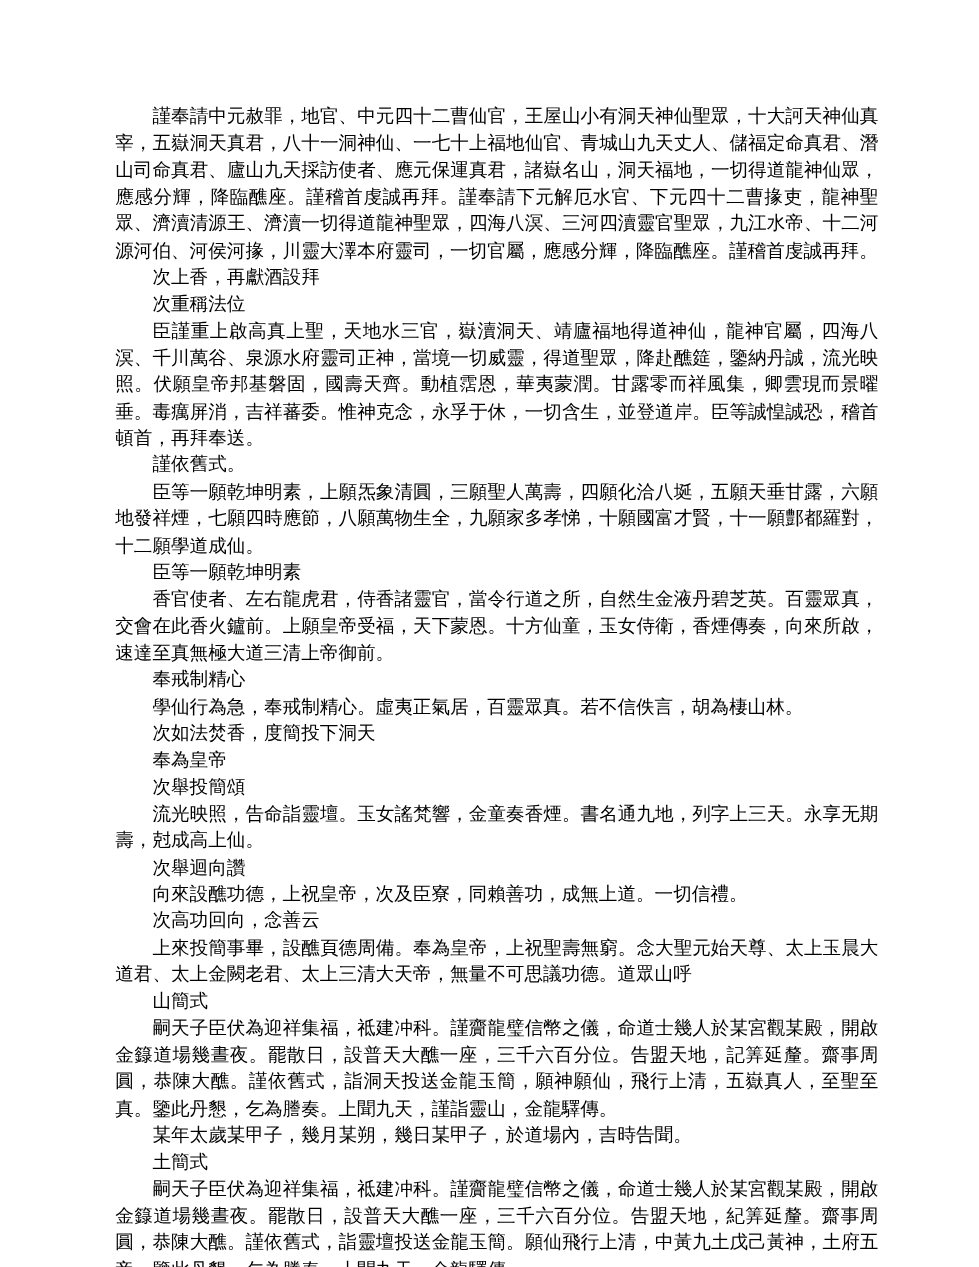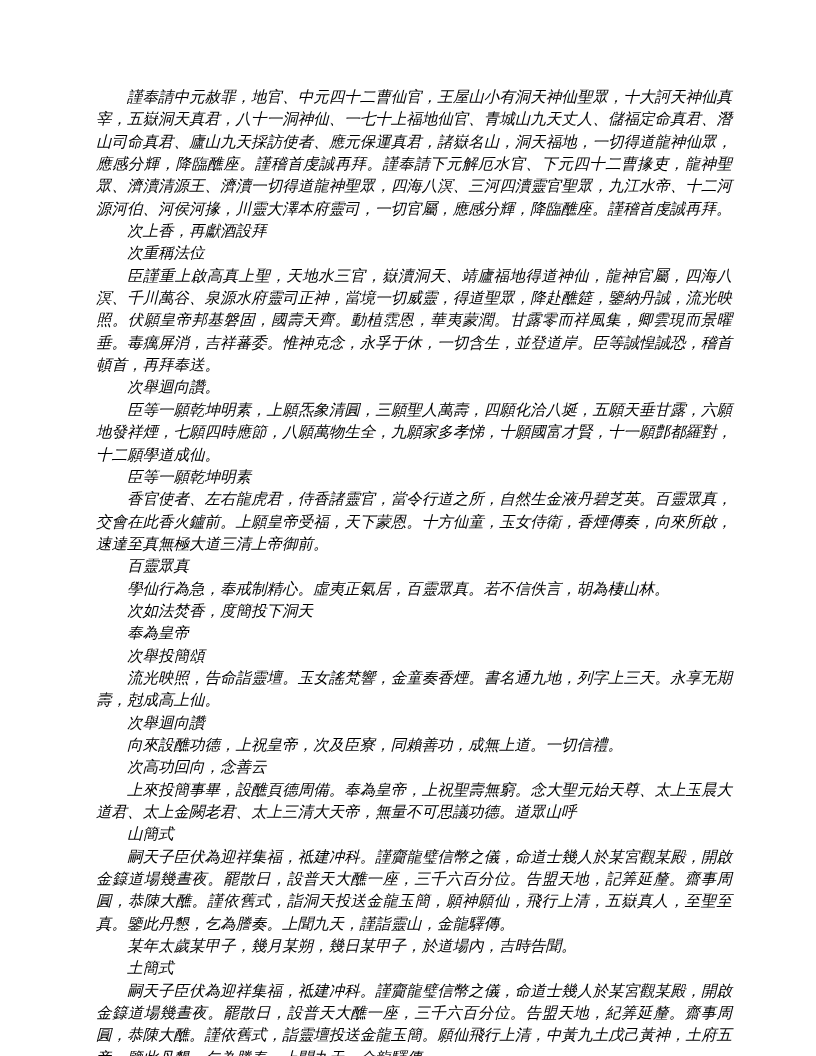--- a/index.html
+++ b/index.html
@@ -8,21 +8,20 @@
     background: #e8e8e8;
   }
   .page {
     position: relative;
     width: 816px;
     height: 1056px;
     margin: 0 auto;
     background: #ffffff;
     overflow: hidden;
     box-sizing: border-box;
-    font-style: italic;
   }
   .content {
     position: absolute;
     left: 96px;
     top: 86px;
     width: 636px;
     color: #000000;
     font-family: "DejaVu Serif", "Liberation Serif", serif;
     font-size: 15.5px;
     line-height: 22.35px;
@@ -41,25 +40,25 @@
 </head>
 <body>
 
 <div class="page">
   <div class="content" id="doc-content">
 
   <p>謹奉請中元赦罪，地官、中元四十二曹仙官，王屋山小有洞天神仙聖眾，十大訶天神仙真宰，五嶽洞天真君，八十一洞神仙、一七十上福地仙官、青城山九天丈人、儲福定命真君、潛山司命真君、廬山九天採訪使者、應元保運真君，諸嶽名山，洞天福地，一切得道龍神仙眾，應感分輝，降臨醮座。謹稽首虔誠再拜。謹奉請下元解厄水官、下元四十二曹掾吏，龍神聖眾、濟瀆清源王、濟瀆一切得道龍神聖眾，四海八溟、三河四瀆靈官聖眾，九江水帝、十二河源河伯、河侯河掾，川靈大澤本府靈司，一切官屬，應感分輝，降臨醮座。謹稽首虔誠再拜。</p>
       <p>次上香，再獻酒設拜</p>
       <p>次重稱法位</p>
       <p>臣謹重上啟高真上聖，天地水三官，嶽瀆洞天、靖廬福地得道神仙，龍神官屬，四海八溟、千川萬谷、泉源水府靈司正神，當境一切威靈，得道聖眾，降赴醮筵，鑒納丹誠，流光映照。伏願皇帝邦基磐固，國壽天齊。動植霑恩，華夷蒙潤。甘露零而祥風集，卿雲現而景曜垂。毒癘屏消，吉祥蕃委。惟神克念，永孚于休，一切含生，並登道岸。臣等誠惶誠恐，稽首頓首，再拜奉送。</p>
-      <p>次舉迴向讚。</p>
+      <p>謹依舊式。</p>
       <p>臣等一願乾坤明素，上願炁象清圓，三願聖人萬壽，四願化洽八埏，五願天垂甘露，六願地發祥煙，七願四時應節，八願萬物生全，九願家多孝悌，十願國富才賢，十一願鄷都羅對，十二願學道成仙。</p>
       <p>臣等一願乾坤明素</p>
       <p>香官使者、左右龍虎君，侍香諸靈官，當令行道之所，自然生金液丹碧芝英。百靈眾真，交會在此香火鑪前。上願皇帝受福，天下蒙恩。十方仙童，玉女侍衛，香煙傳奏，向來所啟，速達至真無極大道三清上帝御前。</p>
-      <p>百靈眾真</p>
+      <p>奉戒制精心</p>
       <p>學仙行為急，奉戒制精心。虛夷正氣居，百靈眾真。若不信佚言，胡為棲山林。</p>
       <p>次如法焚香，度簡投下洞天</p>
       <p>奉為皇帝</p>
       <p>次舉投簡頌</p>
       <p>流光映照，告命詣靈壇。玉女謠梵響，金童奏香煙。書名通九地，列字上三天。永享无期壽，尅成高上仙。</p>
       <p>次舉迴向讚</p>
       <p>向來設醮功德，上祝皇帝，次及臣寮，同賴善功，成無上道。一切信禮。</p>
       <p>次高功回向，念善云</p>
       <p>上來投簡事畢，設醮頁德周備。奉為皇帝，上祝聖壽無窮。念大聖元始天尊、太上玉晨大道君、太上金闕老君、太上三清大天帝，無量不可思議功德。道眾山呼</p>
       <p>山簡式</p>

